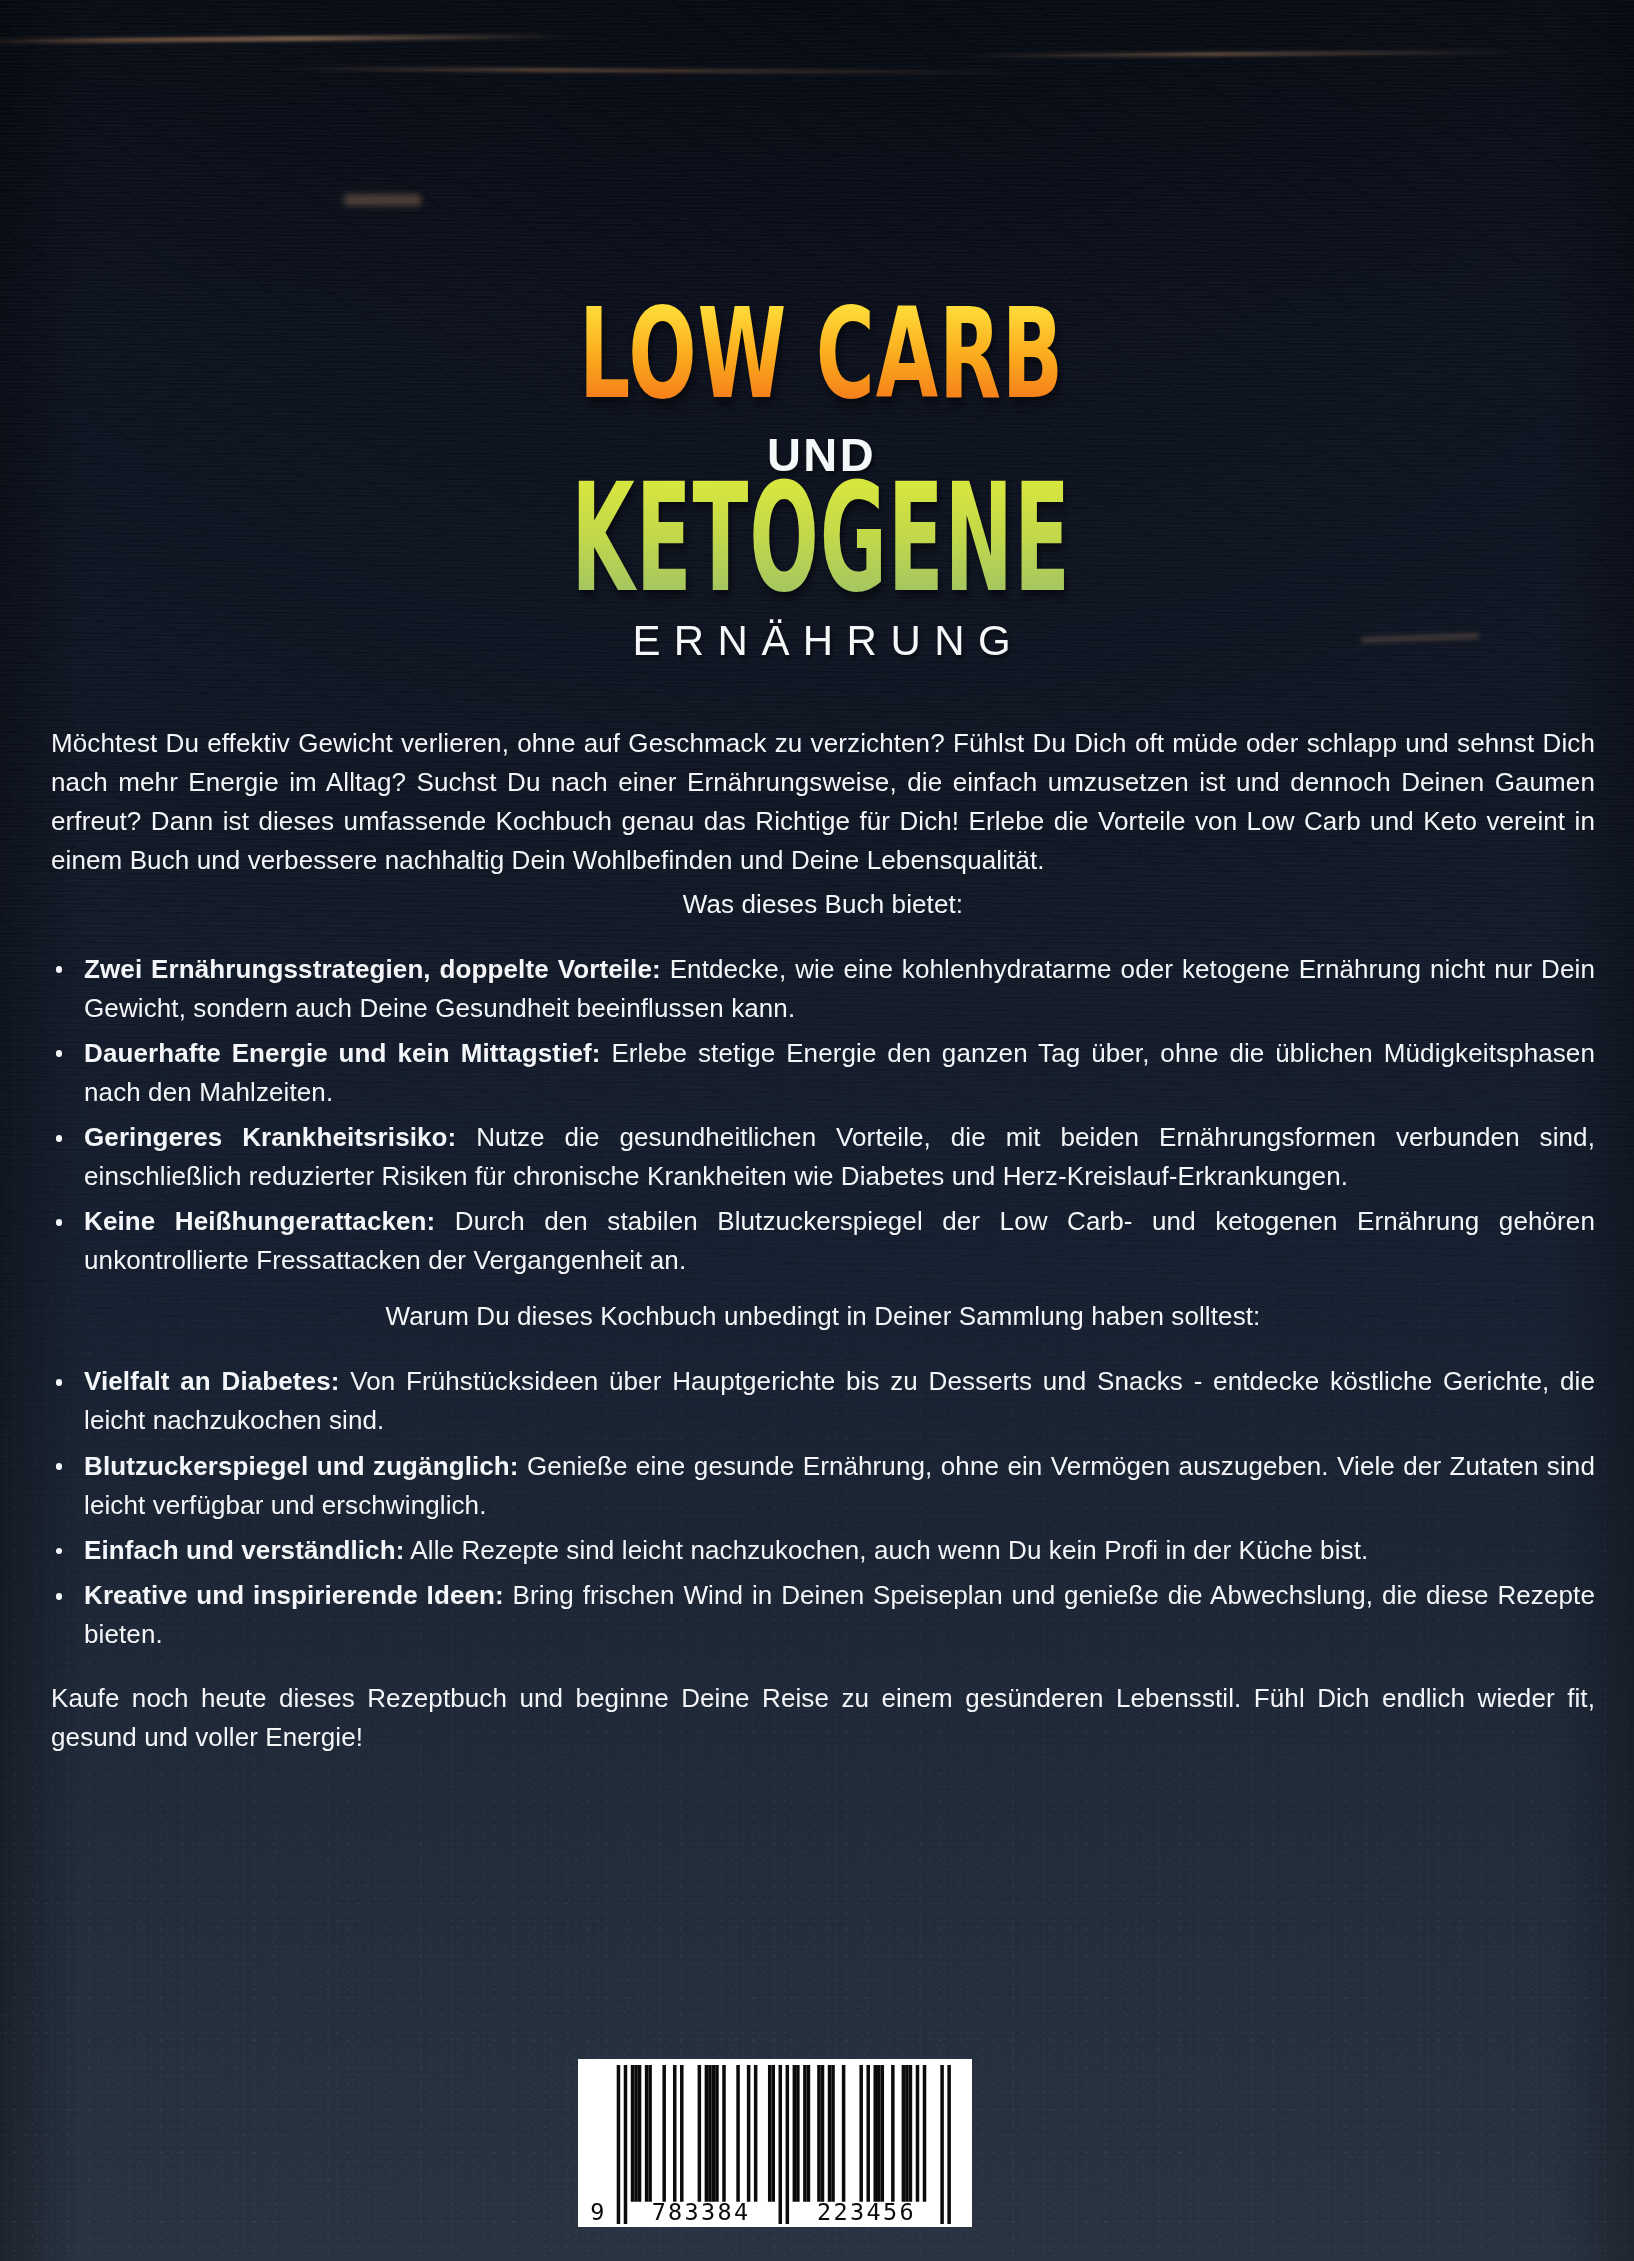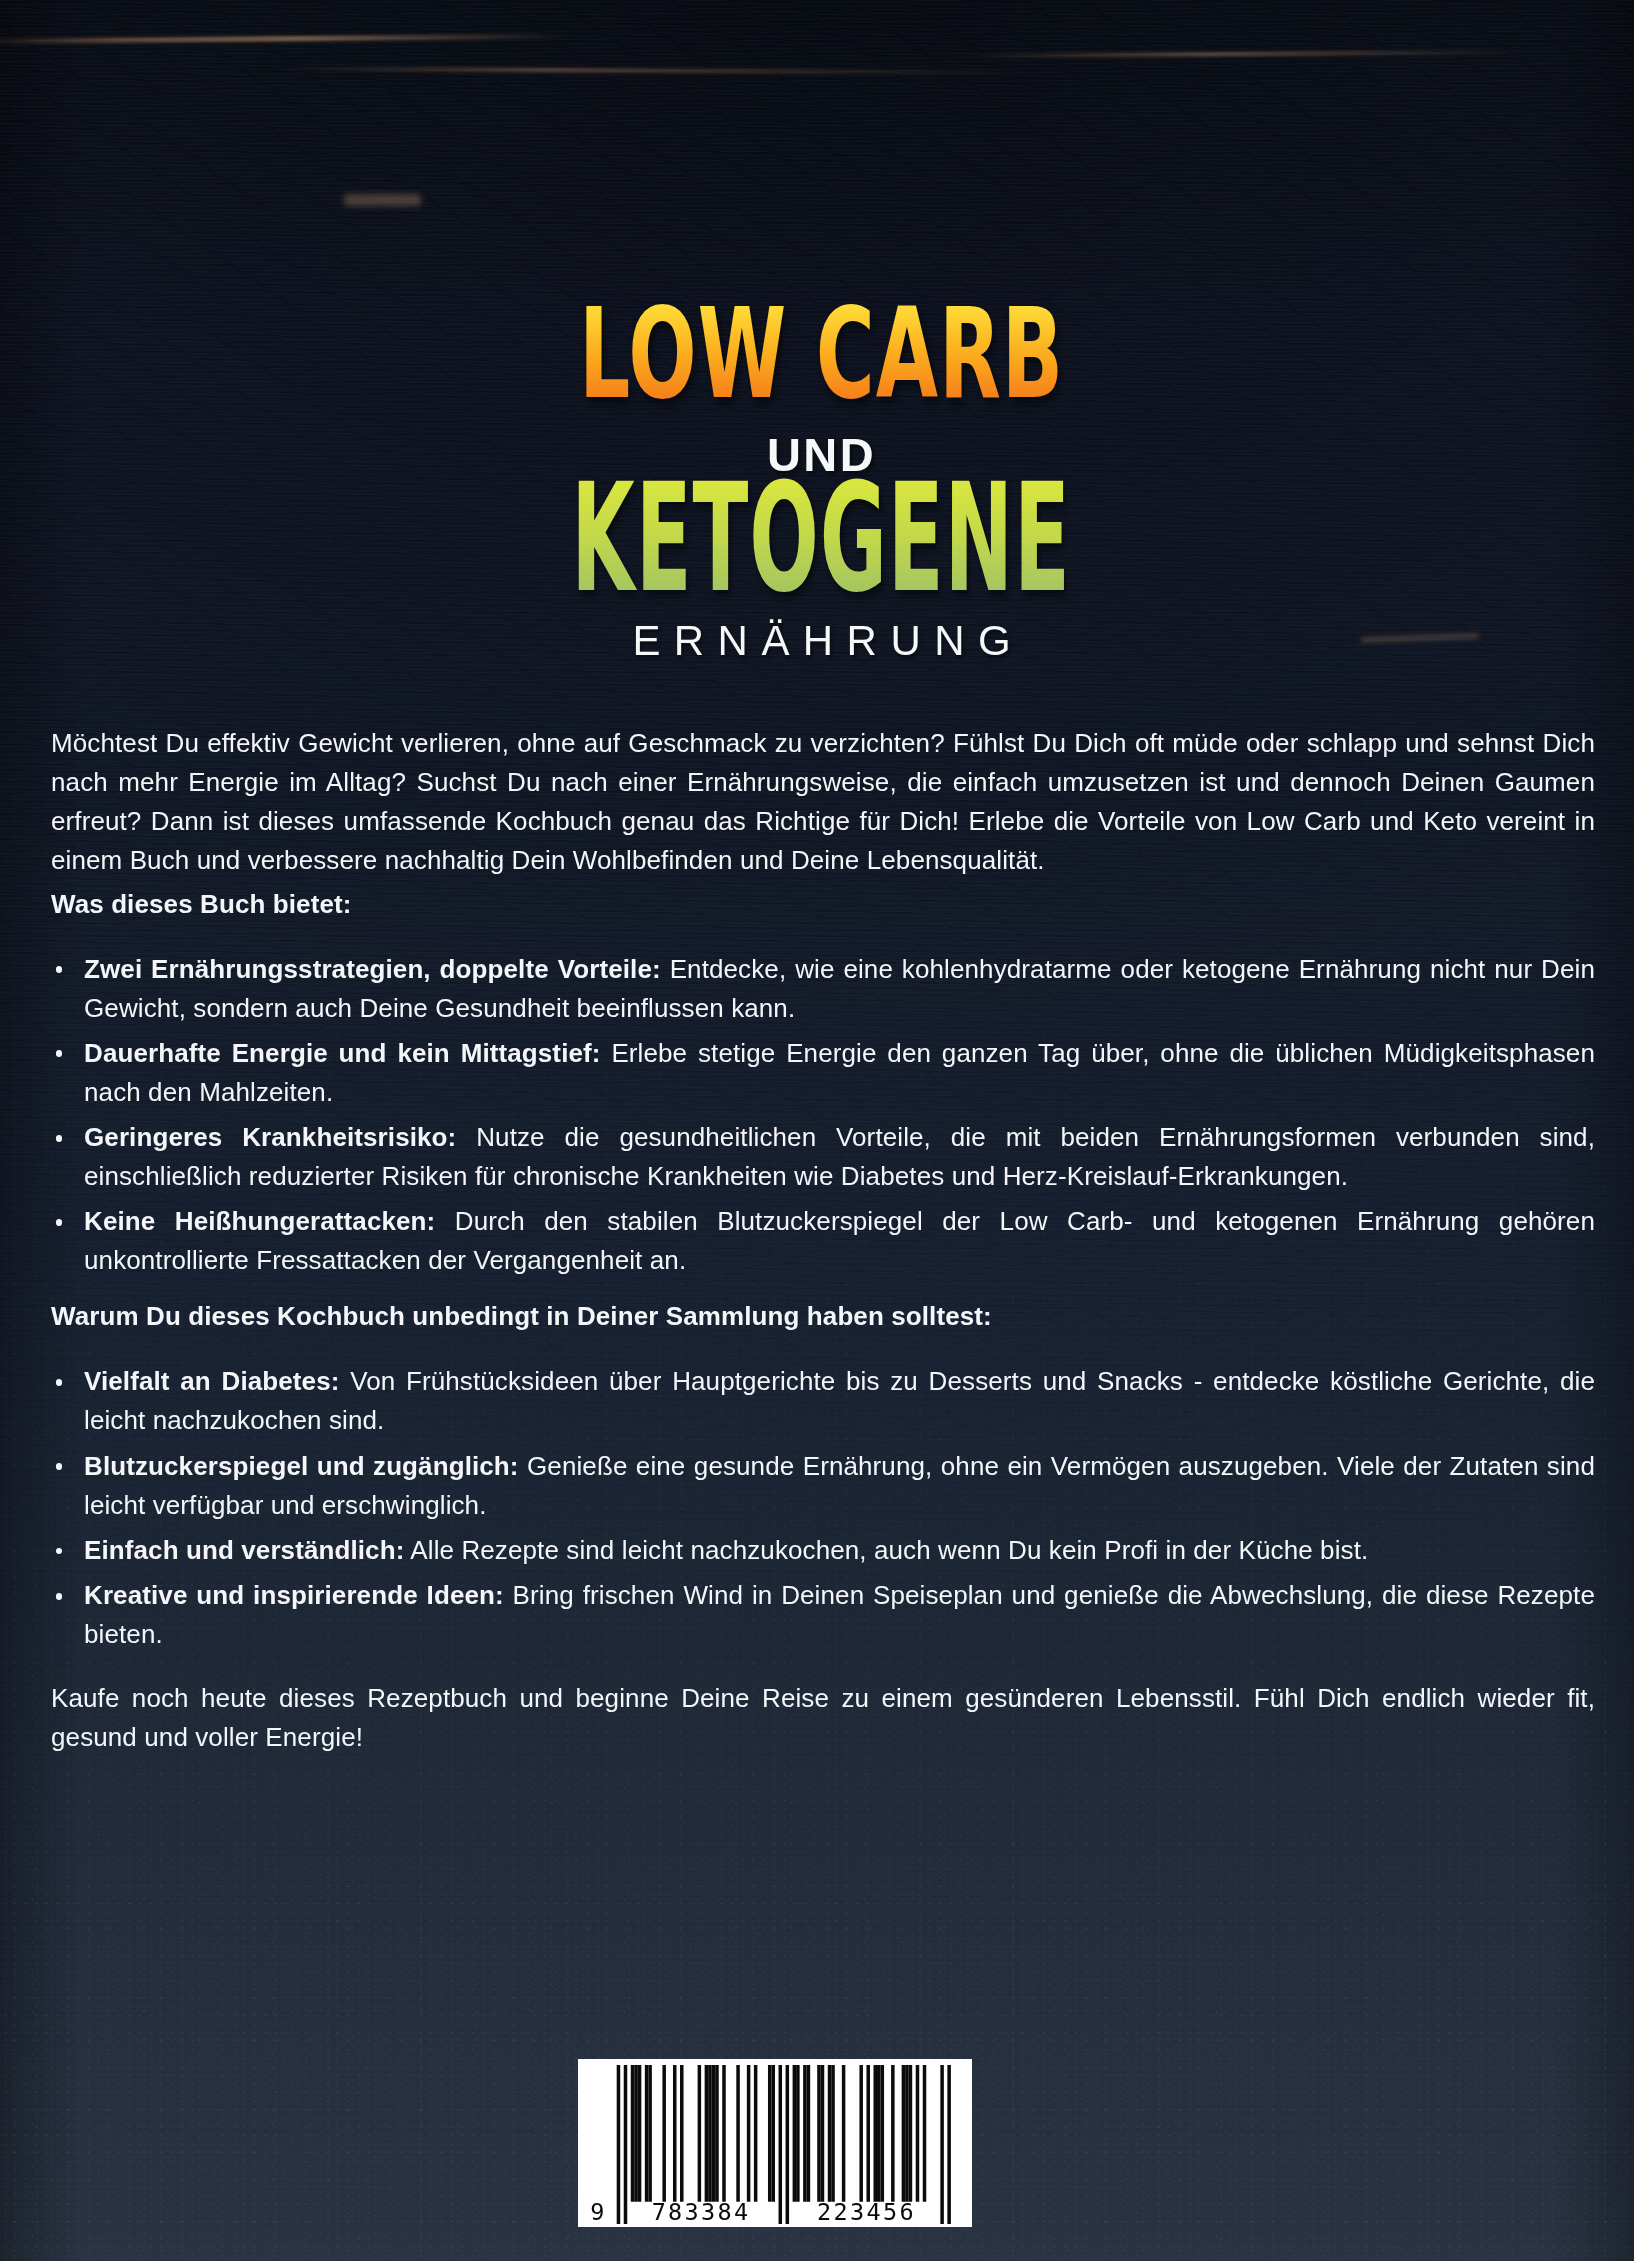--- a/index.html
+++ b/index.html
@@ -125,22 +125,22 @@
     font-size: 26px;
     line-height: 39px;
     text-align: justify;
     letter-spacing: .004em;
   }
   .copy p { margin: 0; }
   .copy h2 {
     margin: 4.5px 0 0 0;
     font-size: 26px;
     line-height: 39px;
-    font-weight: 700;
-    text-align: left;
+    font-weight: 400;
+    text-align: center;
   }
   .copy h2.second { margin-top: 17px; }
   .copy ul {
     list-style: none;
     margin: 26px 0 0 0;
     padding: 0;
   }
   .copy li {
     position: relative;
     padding-left: 33px;

